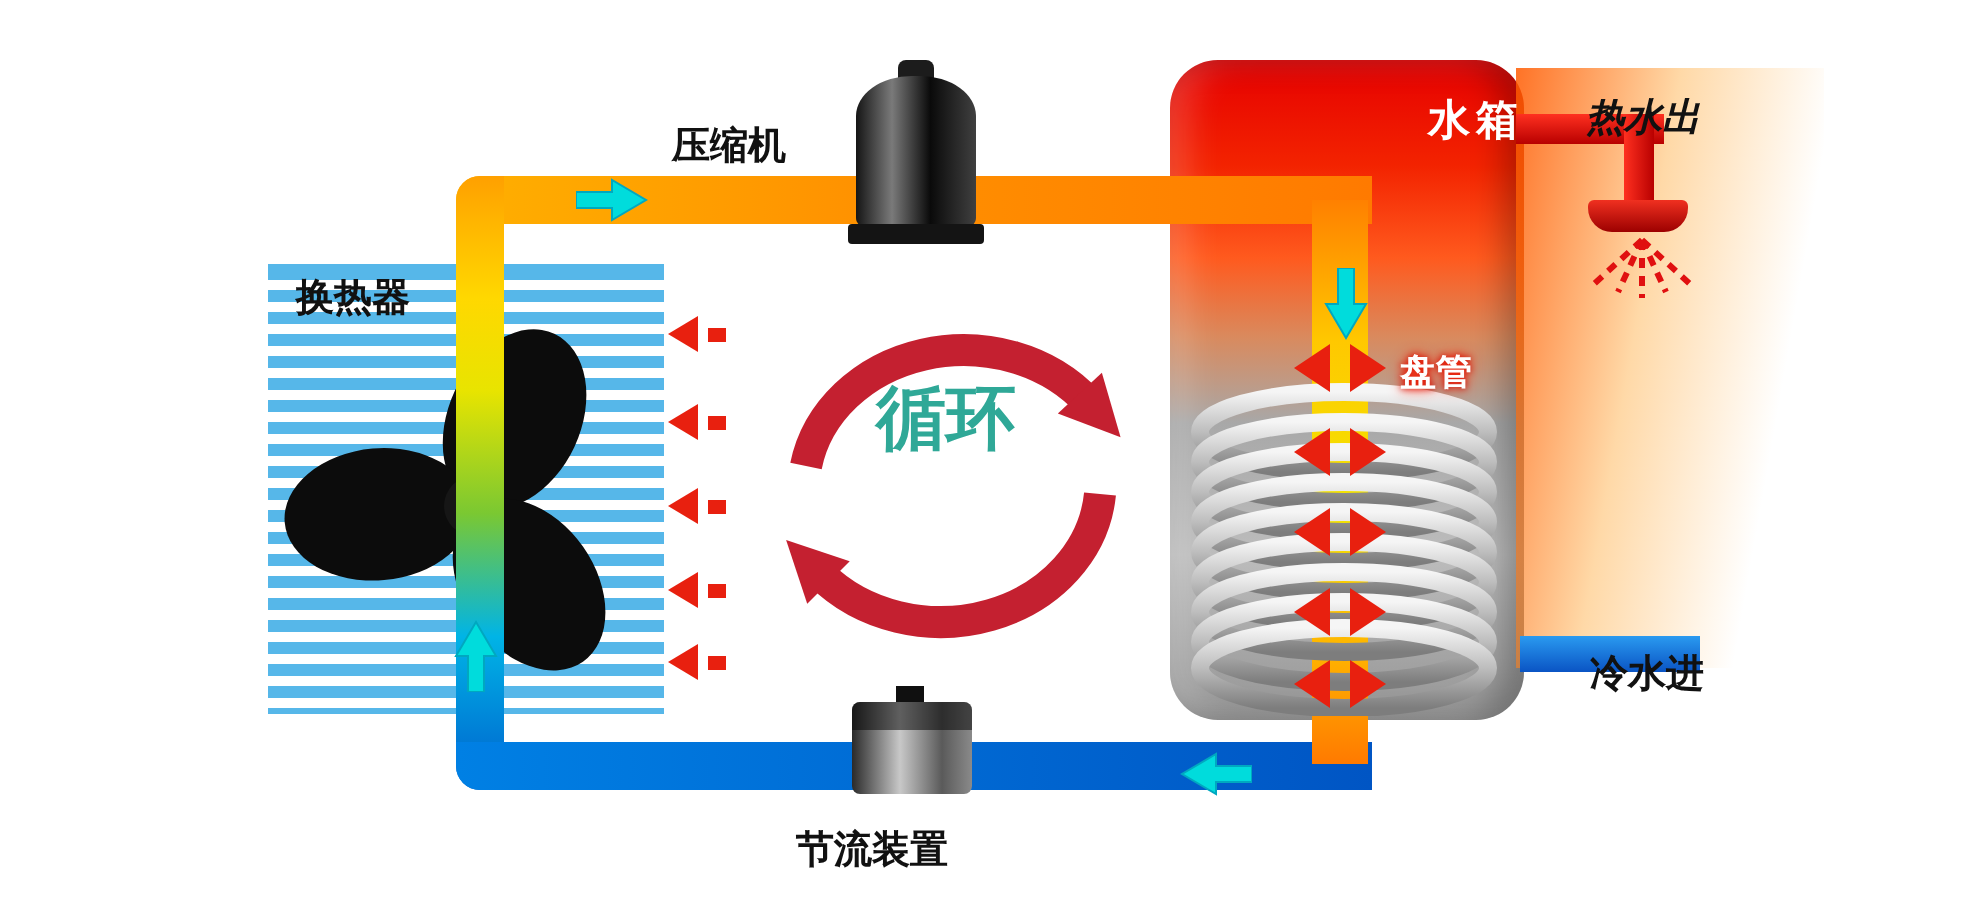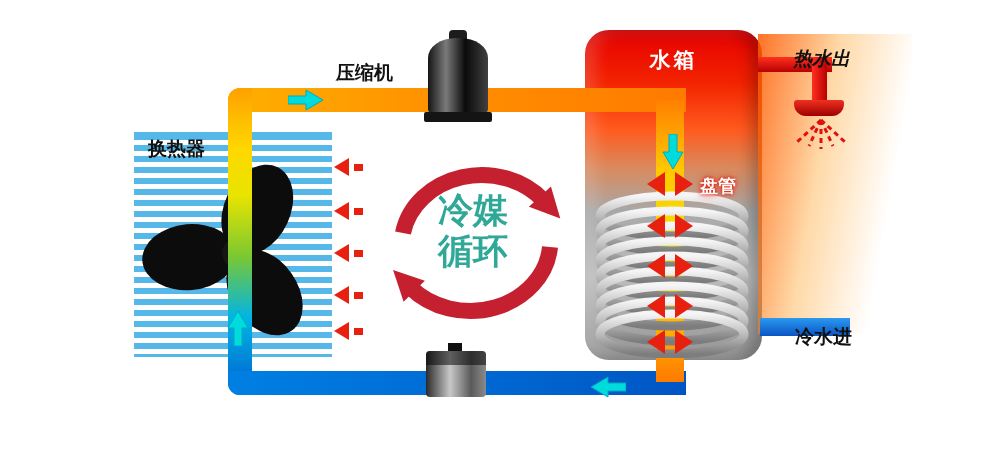--- a/index.html
+++ b/index.html
@@ -32,21 +32,21 @@
   
   .hpipe-h{left:758px;top:57px;width:74px;height:15px;background:linear-gradient(180deg,#ff3020,#b80000);}
   .hpipe-v{left:812px;top:57px;width:15px;height:46px;background:linear-gradient(90deg,#ff3020,#b80000);}
   .shower{left:794px;top:100px;width:50px;height:16px;border-radius:3px 3px 12px 12px;
         background:linear-gradient(180deg,#f03020,#9c0000);}
   .cpipe{left:760px;top:318px;width:90px;height:18px;background:linear-gradient(180deg,#2a9af0,#0a54c4);}
 
   
   .lbl{color:#111;font-size:19px;font-weight:600;white-space:nowrap;}
   .lbl-white{color:#fff;font-weight:700;white-space:nowrap;}
-  .tank-title{left:585px;top:46px;width:177px;text-align:center;font-size:21px;letter-spacing:3px;}
+  .tank-title{left:585px;top:46px;width:177px;text-align:right;font-size:21px;letter-spacing:3px;}
   .coil-title{left:700px;top:174px;font-size:18px;text-shadow:0 0 7px #ff2000,0 0 3px #c00000;}
   .refrigerant{left:405px;top:190px;width:136px;text-align:center;color:#2fa897;
         font-size:35px;font-weight:700;line-height:1.18;}
 
   
   .flow{width:36px;height:22px;}
 
   
   .heat{display:flex;align-items:center;}
   .heat .tri{width:0;height:0;border-top:9px solid transparent;border-bottom:9px solid transparent;
@@ -172,21 +172,20 @@
     <defs>
       <marker id="rArr" markerUnits="userSpaceOnUse" markerWidth="36" markerHeight="36" refX="8" refY="17" orient="auto">
         <path d="M2,2 L32,17 L2,32 Z" fill="#c42030"></path>
       </marker>
     </defs>
     <path d="M 25 90 A 80 70 0 0 1 166 58" fill="none" stroke="#c42030" stroke-width="16" marker-end="url(#rArr)"></path>
     <path d="M 172 104 A 80 70 0 0 1 32 144" fill="none" stroke="#c42030" stroke-width="16" marker-end="url(#rArr)"></path>
   </svg>
 
   <div class="abs refrigerant">
-    <div>冷媒</div>
     <div>循环</div>
   </div>
 
   <div class="abs" style="left:288px;top:89px;">
     <svg class="flow" viewBox="0 0 36 22">
         <polygon points="0,7 18,7 18,1 35,11 18,21 18,15 0,15" fill="#00dcdc" stroke="#00a8c0"></polygon>
       </svg>
   </div>
   <div class="abs" style="left:653px;top:139px;transform:rotate(90deg);">
     <svg class="flow" viewBox="0 0 36 22">
@@ -215,14 +214,15 @@
     <div class="body"></div>
     <div class="band"></div>
   </div>
 
   <div class="abs lbl" style="left:148px;top:108px;margin-top:28px;">换热器</div>
   <div class="abs lbl" style="left:336px;top:60px;">压缩机</div>
   <div class="abs lbl-white tank-title">水箱</div>
   <div class="abs lbl" style="left:793px;top:46px;font-style:italic;">热水出</div>
   <div class="abs lbl-white coil-title">盘管</div>
   <div class="abs lbl" style="left:795px;top:324px;">冷水进</div>
+  <div class="abs lbl" style="left:398px;top:412px;">节流装置</div>
 
 </div>
 
 </body></html>

